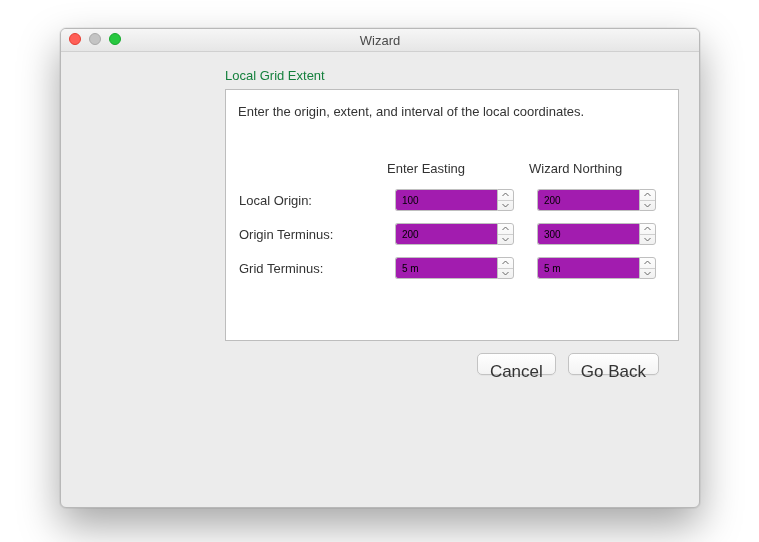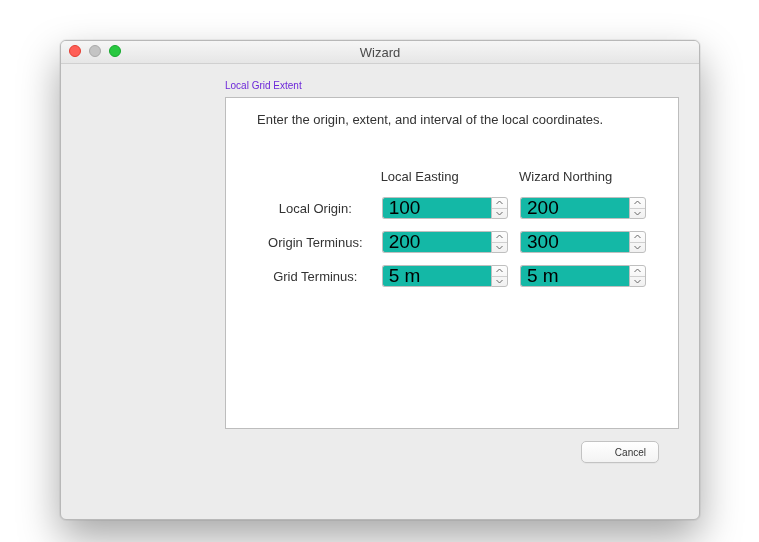--- a/index.html
+++ b/index.html
@@ -9,21 +9,21 @@
     font-family: -apple-system, "Helvetica Neue", Helvetica, Arial, sans-serif;
     font-size: 13px;
     color: #333;
     width: 759px;
     height: 542px;
     position: relative;
   }
   .window {
     position: absolute;
     left: 60px;
-    top: 40px;
+    top: 28px;
     width: 638px;
     height: 478px;
     background: #ececec;
     border: 1px solid #b8b8b8;
     border-radius: 6px;
     box-shadow: 0 18px 40px rgba(0,0,0,0.35), 0 0 0 1px rgba(0,0,0,0.05);
     overflow: hidden;
   }
   .titlebar {
     height: 22px;
@@ -51,29 +51,29 @@
   .tl-min   { background: #c4c4c4; border: 1px solid #a9a9a9; }
   .tl-zoom  { background: #28c840; border: 1px solid #17a82e; }
   .title {
     font-size: 13px;
     color: #4a4a4a;
   }
   .content {
     padding: 12px 20px 16px 164px;
   }
   .section-title {
-    font-size: 10px;
-    color: #6d28d9;
+    font-size: 13px;
+    color: #15803d;
     margin: 4px 0 6px 0;
   }
   .panel {
     background: #fff;
     border: 1px solid #bdbdbd;
-    height: 332px;
-    padding: 14px 31px;
+    height: 252px;
+    padding: 14px 12px;
     box-sizing: border-box;
   }
   .instr {
     font-size: 13px;
     margin-bottom: 32px;
   }
   table.grid {
     border-collapse: separate;
     border-spacing: 0 10px;
   }
@@ -81,39 +81,39 @@
     font-weight: normal;
     text-align: left;
     font-size: 13px;
     padding: 0 0 2px 0;
   }
   table.grid td.labelcell {
     width: 140px;
     font-size: 13px;
     vertical-align: middle;
     padding-right: 8px;
-    text-align: center;
   }
   .spinwrap {
     display: flex;
     align-items: stretch;
     width: 126px;
     height: 22px;
   }
   .spin-input {
     flex: 1;
     border: 1px solid #bfbfbf;
     border-right: none;
     border-radius: 3px 0 0 3px;
     padding: 2px 6px;
-    font-size: 19px;
+    font-size: 10px;
     font-family: inherit;
     outline: none;
-    background: #14b8a6;
+    background: #a21caf;
     min-width: 0;
+    margin-left: 7px;
   }
   .spin-btns {
     width: 15px;
     display: flex;
     flex-direction: column;
     border: 1px solid #bfbfbf;
     border-radius: 0 3px 3px 0;
     overflow: hidden;
     background: linear-gradient(#fdfdfd, #f1f1f1);
   }
@@ -132,24 +132,24 @@
     justify-content: flex-end;
     gap: 12px;
     padding: 12px 20px 0 0;
   }
   .btn {
     min-width: 78px;
     height: 22px;
     border-radius: 5px;
     border: 1px solid #c3c3c3;
     background: linear-gradient(#ffffff, #f3f3f3);
-    font-size: 10px;
+    font-size: 17px;
     font-family: inherit;
     color: #333;
-    padding: 0 12px;
+    padding: 8px 12px;
     cursor: default;
     box-shadow: 0 1px 0 rgba(0,0,0,0.03);
     text-align: right;
   }
   .btn.default {
     border: 1px solid #4a90d9;
     box-shadow: 0 0 0 3px rgba(88,160,220,0.35);
   }
 </style>
 </head>
@@ -168,21 +168,21 @@
   <div class="content">
     <div class="section-title">Local Grid Extent</div>
 
     <div class="panel">
       <div class="instr">Enter the origin, extent, and interval of the local coordinates.</div>
 
       <table class="grid">
         <tbody>
             <tr>
           <th></th>
-          <th>Local Easting</th>
+          <th>Enter Easting</th>
           <th class="gapcol"></th>
           <th>Wizard Northing</th>
         </tr>
 
         <tr>
           <td class="labelcell">Local Origin:</td>
           <td>
             <div class="spinwrap">
               <input class="spin-input" value="100" style="">
               <div class="spin-btns">
@@ -295,15 +295,16 @@
               </div>
             </div>
           </td>
         </tr>
       </tbody>
         </table>
     </div>
 
     <div class="footer">
       <button class="btn">Cancel</button>
+      <button class="btn">Go Back</button>
     </div>
   </div>
 </div>
 
 </body></html>

